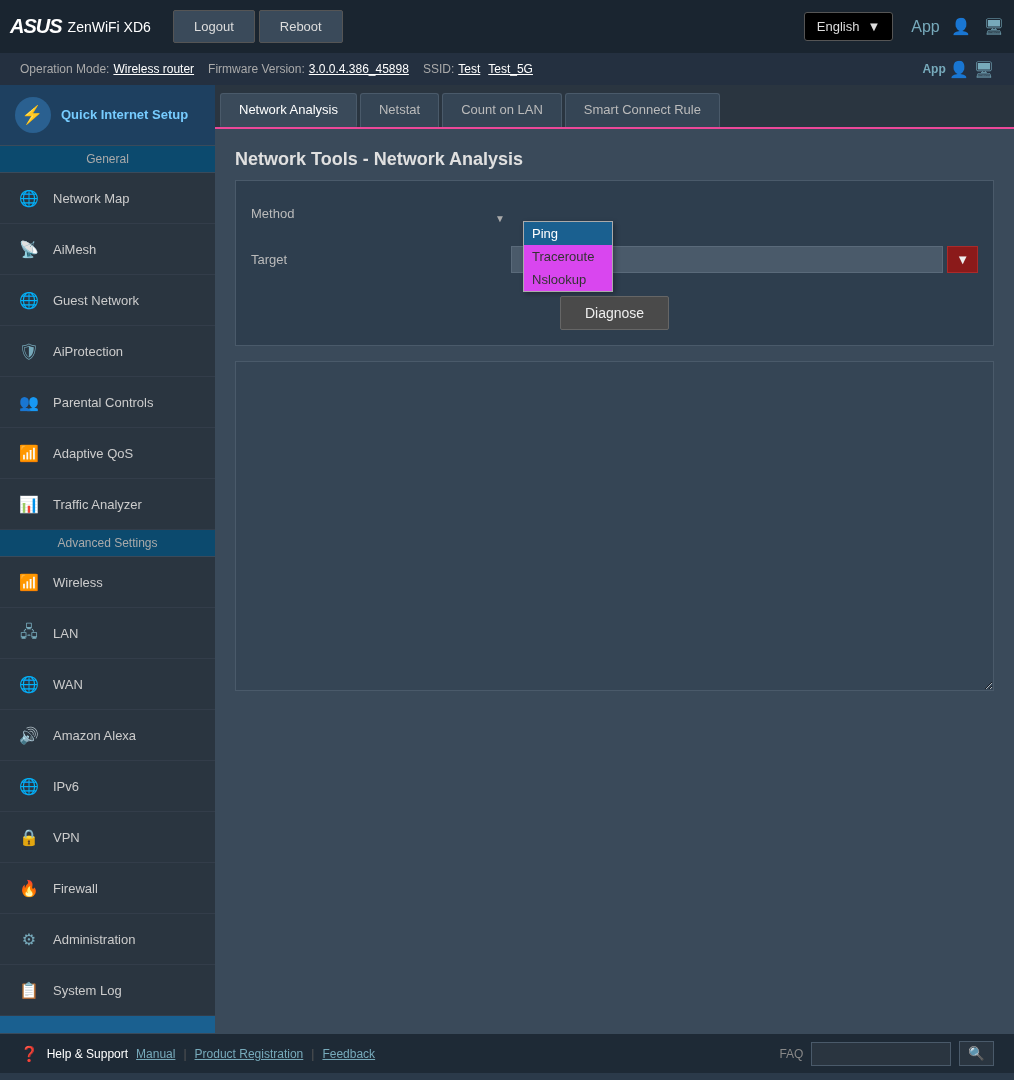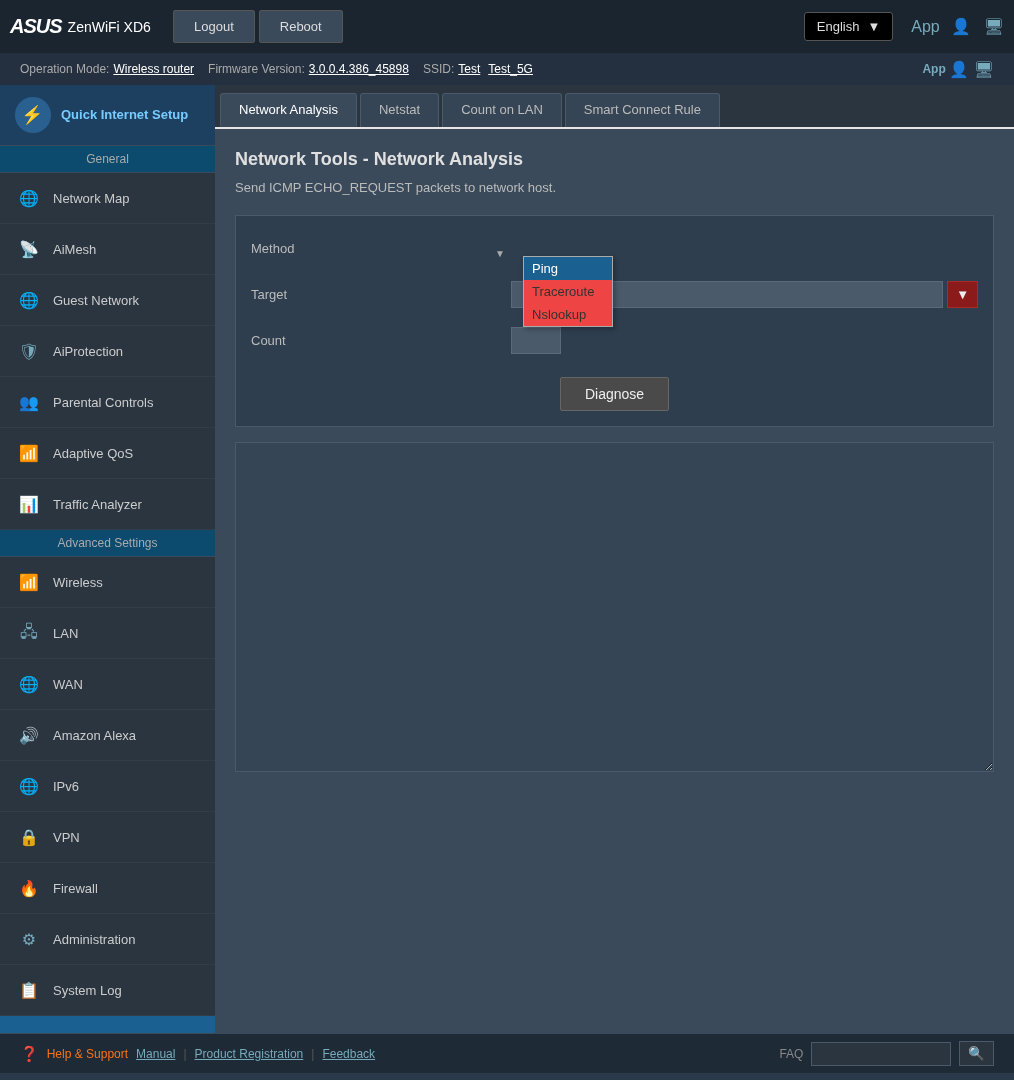--- a/index.html
+++ b/index.html
@@ -165,21 +165,21 @@
       flex: 1;
       background: #3a4a5a;
       display: flex;
       flex-direction: column;
     }
 
     
     #tabs {
       display: flex;
       background: #2a3540;
-      border-bottom: 2px solid #e5e5e5;
+      border-bottom: 2px solid #ec4899;
       padding-top: 8px;
       padding-left: 5px;
     }
     .tab {
       padding: 8px 18px;
       cursor: pointer;
       color: #bbb;
       background: #354555;
       border: 1px solid #4a5a6a;
       border-bottom: none;
@@ -254,21 +254,21 @@
       z-index: 100;
       min-width: 90px;
       box-shadow: 2px 2px 5px rgba(0,0,0,0.3);
     }
 
     .dropdown-option {
       padding: 4px 8px;
       cursor: pointer;
       color: #333;
       font-size: 13px;
-      background: #ef4444;
+      background: #d946ef;
     }
     .dropdown-option.selected {
       background: #1a6090;
       color: #fff;
     }
 
     
     #target-input-wrapper {
       display: flex;
       align-items: center;
@@ -337,21 +337,21 @@
       padding: 0 20px;
       gap: 8px;
       font-size: 12px;
       color: #888;
       border-top: 1px solid #3a4a5a;
     }
     #footer .help-icon {
       color: #5af;
       font-size: 15px;
     }
-    #footer .help-text { color: #f97316; }
+    #footer .help-text { color: #ffffff; }
     #footer a { color: #7ab; text-decoration: underline; cursor: pointer; }
     #footer .separator { color: #555; }
     #faq-label { margin-left: auto; color: #888; }
     #faq-search {
       background: #2a3540;
       border: 1px solid #4a5a6a;
       color: #ccc;
       padding: 4px 8px;
       font-size: 12px;
       width: 140px;
@@ -507,21 +507,20 @@
     <div id="tabs">
       <div class="tab active">Network Analysis</div>
       <div class="tab">Netstat</div>
       <div class="tab">Count on LAN</div>
       <div class="tab">Smart Connect Rule</div>
     </div>
 
     <div id="page-content">
 
       <div id="page-title">Network Tools - Network Analysis</div>
-      <div id="page-description">Send ICMP ECHO_REQUEST packets to network host.</div>
 
       <div id="form-area">
 
         <div class="form-row">
           <div class="form-label">Method</div>
           <div class="form-control">
             <div id="method-dropdown-container">
               <div class="select-wrapper">
                 
               </div>
@@ -538,26 +537,20 @@
         <div class="form-row">
           <div class="form-label">Target</div>
           <div class="form-control">
             <div id="target-input-wrapper">
               <input type="text" id="target-input" style="">
               <button id="target-dropdown-btn">▼</button>
             </div>
           </div>
         </div>
 
-        <div class="form-row">
-          <div class="form-label">Count</div>
-          <div class="form-control">
-            <input type="text" id="count-input" style="">
-          </div>
-        </div>
 
         <div style="text-align:center; margin-top:8px;">
           <button id="diagnose-btn">Diagnose</button>
         </div>
 
       </div>
 
       <div id="result-area"></div>
 
     </div>

